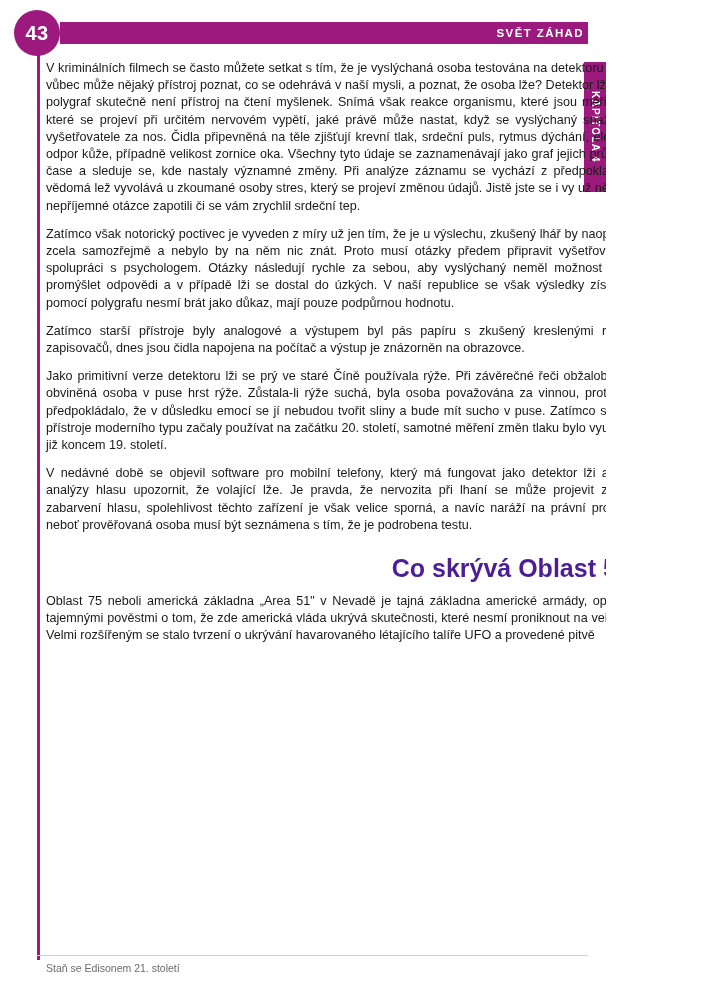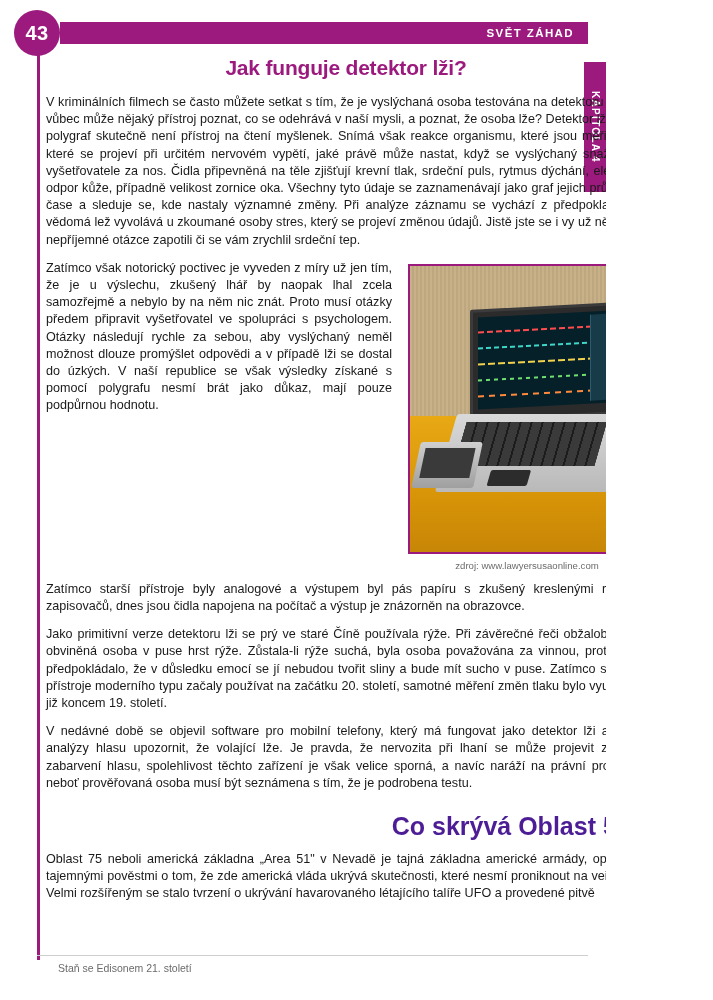--- a/index.html
+++ b/index.html
@@ -33,21 +33,21 @@
   }
   .header-bar {
     position: absolute;
     left: 60px; top: 22px;
     right: 18px;
     height: 22px;
     background: #9c1a7d;
   }
   .header-bar-title {
     position: absolute;
-    right: 14px; top: 0;
+    right: 4px; top: 0;
     height: 22px;
     line-height: 22px;
     color: #ffffff;
     font-size: 11.5px;
     font-weight: bold;
     letter-spacing: 1.4px;
   }
 
   
   .left-rule {
@@ -208,21 +208,20 @@
     text-align: center;
     font-size: 9.6px;
     color: #6b6b6b;
   }
 
   .footer {
     position: absolute;
     left: 46px; bottom: 26px;
     font-size: 10.5px;
     color: #6b6b6b;
-    margin-left: 12px;
   }
   .footer-rule {
     position: absolute;
     left: 37px; right: 18px; bottom: 44px;
     height: 1px; background: #cfcfcf;
   }
   .clearfix::after { content:""; display:block; clear:both; }
 </style>
 </head>
 <body>
@@ -236,48 +235,23 @@
   </div>
 
   <div class="left-rule"></div>
 
   <div class="chapter-tab">
     <span>KAPITOLA 4</span>
   </div>
 
   <div class="content">
 
-    <h1 class="article-title">Jak funguje detektor lži?</h1>
 
     <p class="body">V kriminálních filmech se často můžete setkat s tím, že je vyslýchaná osoba testována na detektoru lži. Jak vůbec může nějaký přístroj poznat, co se odehrává v naší mysli, a poznat, že osoba lže? Detektor lži neboli polygraf skutečně není přístroj na čtení myšlenek. Snímá však reakce organismu, které jsou měřitelné a které se projeví při určitém nervovém vypětí, jaké právě může nastat, když se vyslýchaný snaží vodit vyšetřovatele za nos. Čidla připevněná na těle zjišťují krevní tlak, srdeční puls, rytmus dýchání, elektrický odpor kůže, případně velikost zornice oka. Všechny tyto údaje se zaznamenávají jako graf jejich průběhu v čase a sleduje se, kde nastaly významné změny. Při analýze záznamu se vychází z předpokladu, že vědomá lež vyvolává u zkoumané osoby stres, který se projeví změnou údajů. Jistě jste se i vy už někdy při nepříjemné otázce zapotili či se vám zrychlil srdeční tep.</p>
 
-    <div class="figure">
-      <div class="figure-frame">
-        <div class="wall"></div>
-        <div class="desk"></div>
-        <div class="laptop-screen">
-          <div class="laptop-screen-inner">
-            <div class="trace t1"></div>
-            <div class="trace t2"></div>
-            <div class="trace t3"></div>
-            <div class="trace t4"></div>
-            <div class="trace t5"></div>
-            <div class="panel-right"></div>
-          </div>
-        </div>
-        <div class="laptop-base">
-          <div class="keyboard"></div>
-          <div class="touchpad"></div>
-        </div>
-        <div class="device">
-          <div class="device-face"></div>
-        </div>
-      </div>
-      <div class="caption">zdroj: www.lawyersusaonline.com</div>
-    </div>
 
     <p class="body">Zatímco však notorický poctivec je vyveden z míry už jen tím, že je u výslechu, zkušený lhář by naopak lhal zcela samozřejmě a nebylo by na něm nic znát. Proto musí otázky předem připravit vyšetřovatel ve spolupráci s psychologem. Otázky následují rychle za sebou, aby vyslýchaný neměl možnost dlouze promýšlet odpovědi a v případě lži se dostal do úzkých. V naší republice se však výsledky získané s pomocí polygrafu nesmí brát jako důkaz, mají pouze podpůrnou hodnotu.</p>
 
     <div class="clearfix"></div>
 
     <p class="body">Zatímco starší přístroje byly analogové a výstupem byl pás papíru s zkušený kreslenými ručkami zapisovačů, dnes jsou čidla napojena na počítač a výstup je  znázorněn na obrazovce.</p>
     <p class="body">Jako primitivní verze detektoru lži se prý ve staré Číně používala rýže. Při závěrečné řeči obžaloby měla obviněná osoba v puse hrst rýže. Zůstala-li rýže suchá, byla osoba považována za vinnou, protože se předpokládalo, že v důsledku emocí se jí nebudou tvořit sliny a bude mít sucho v puse. Zatímco se první přístroje moderního typu začaly používat na začátku 20. století, samotné měření změn tlaku bylo využíváno již koncem 19. století.</p>
     <p class="body">V nedávné době se objevil software pro mobilní telefony, který má fungovat jako detektor lži a podle analýzy hlasu upozornit, že volající lže. Je pravda, že nervozita při lhaní se může projevit změnou zabarvení hlasu, spolehlivost těchto zařízení je však velice sporná, a navíc naráží na právní problémy, neboť prověřovaná osoba musí být seznámena s tím, že je podrobena testu.</p>
 
     <h1 class="article-title-2">Co skrývá Oblast 51?</h1>

